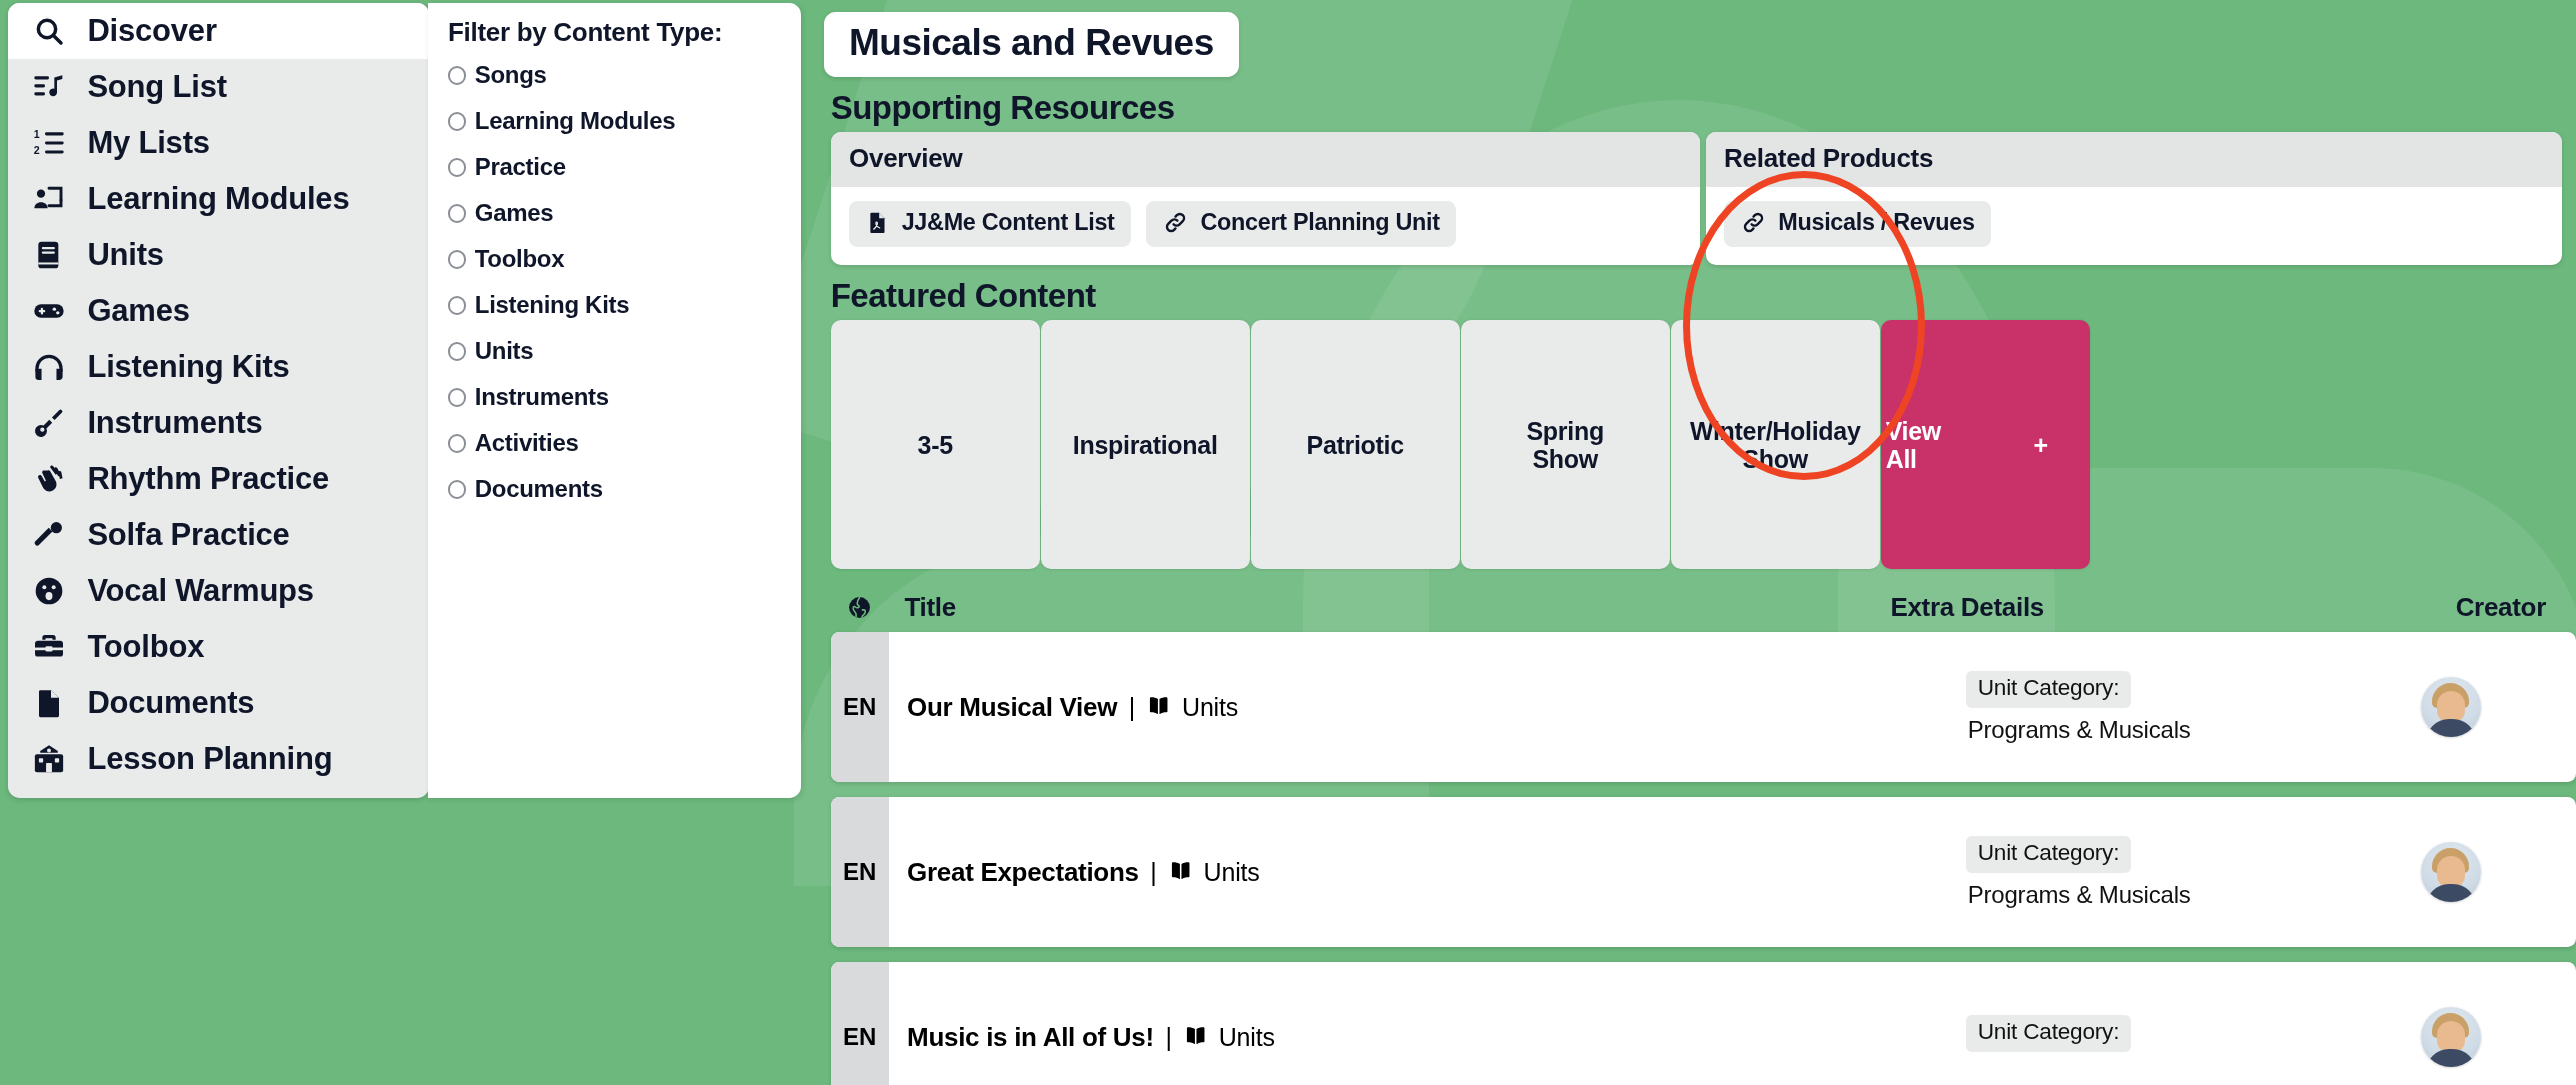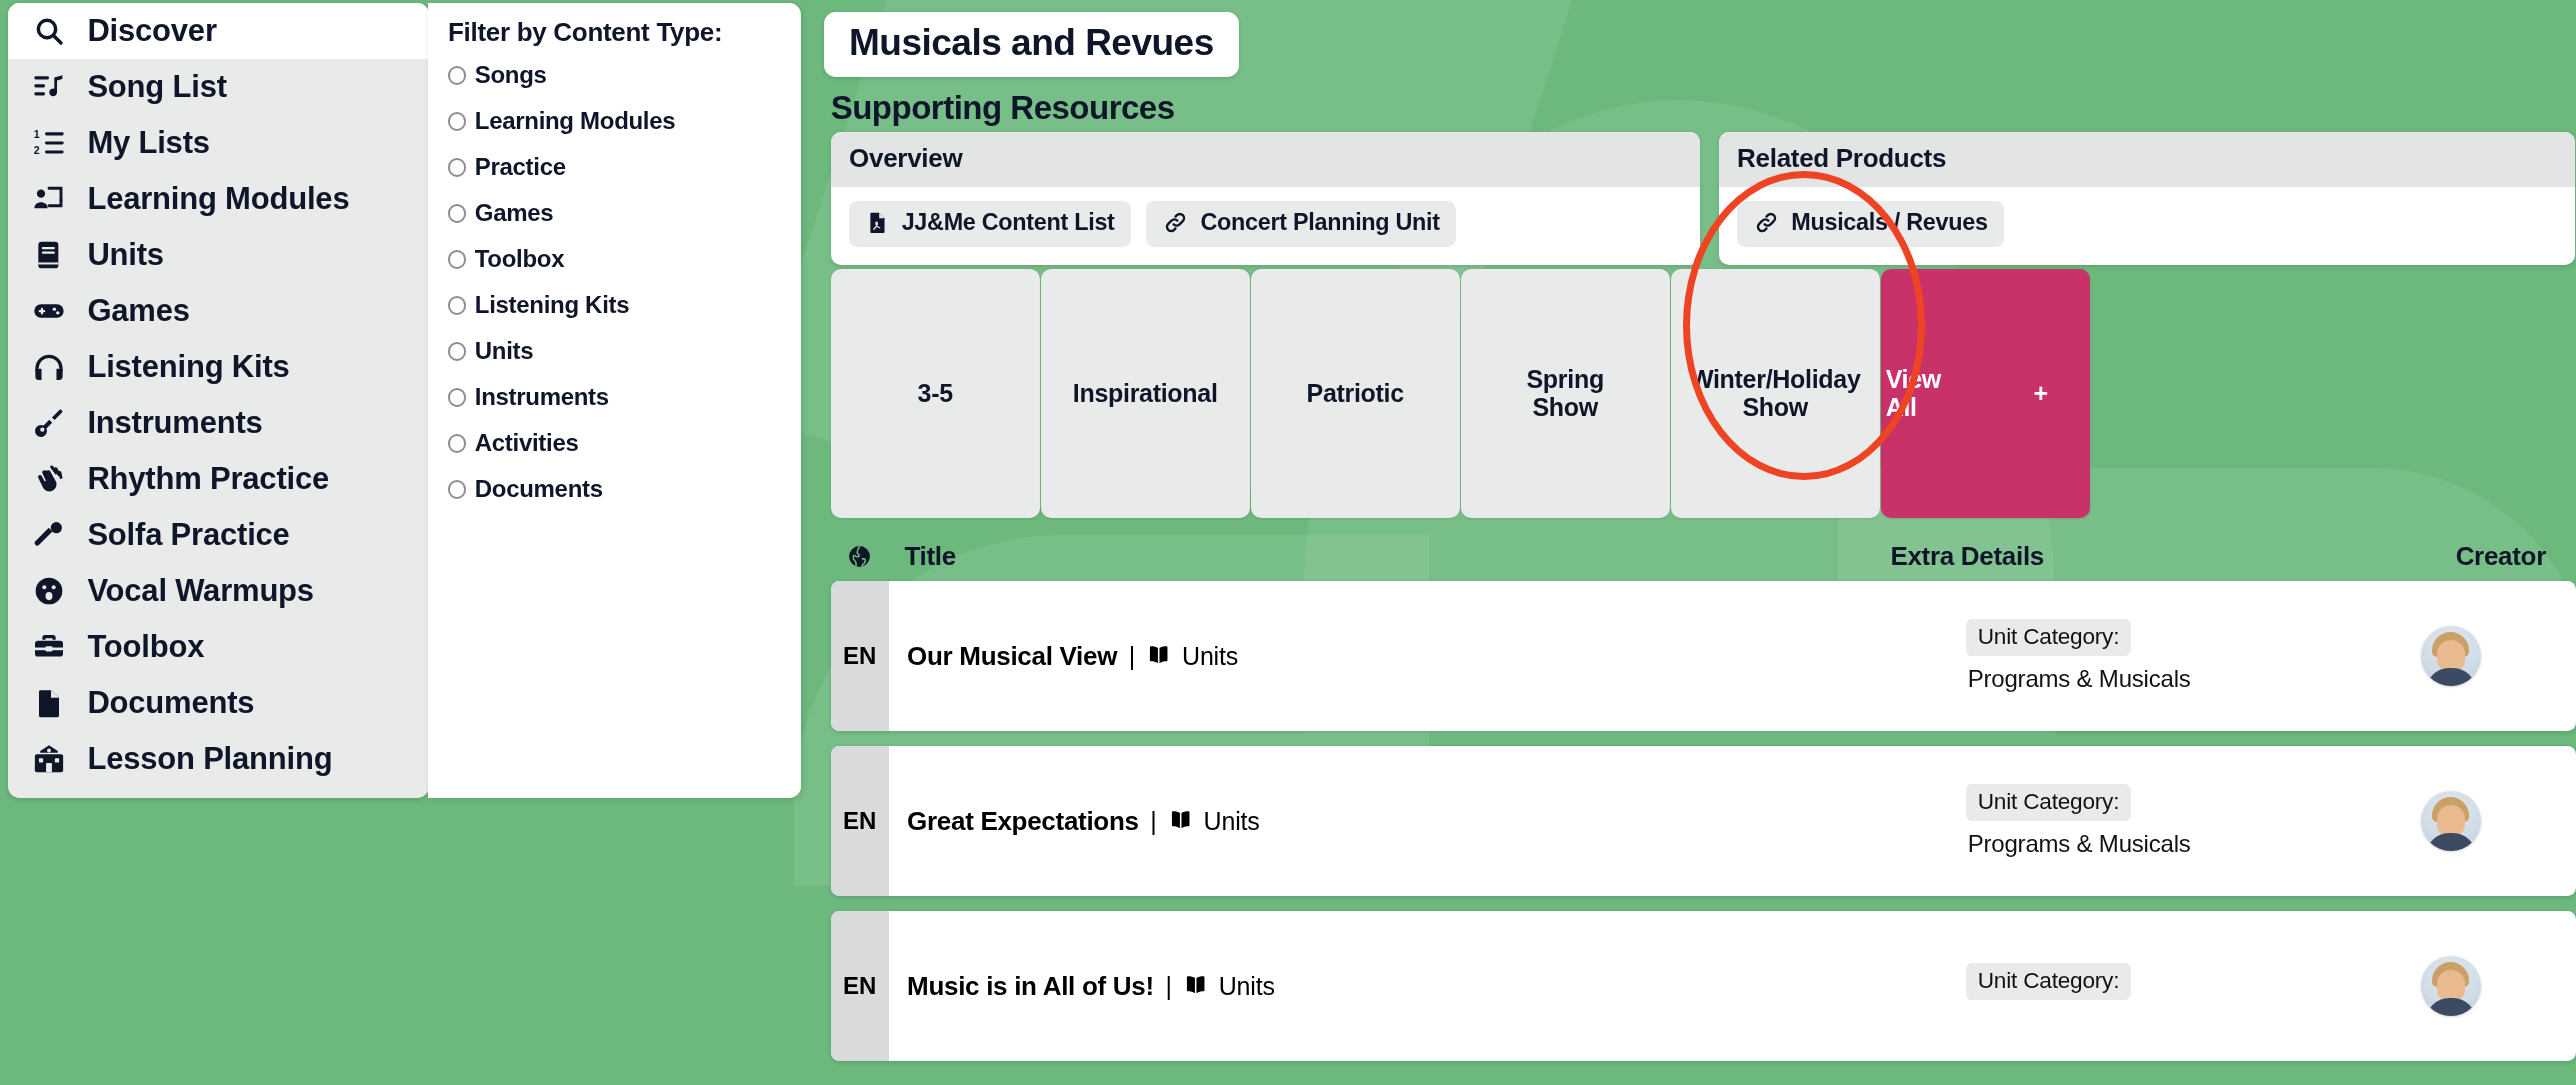--- a/index.html
+++ b/index.html
@@ -114,21 +114,21 @@
     box-shadow: 0 1.7px 4.2px rgba(0,0,0,0.12);
   }
   .section-head {
     font-size: 33px;
     font-weight: 800;
     color: #0f1629;
     letter-spacing: -0.5px;
     margin: 11.7px 0 5px 0;
   }
 
-  .res-row { display: flex; gap: 19px; }
+  .res-row { display: flex; gap: 6px; }
   .res-card {
     background: #ffffff;
     border-radius: 10px;
     overflow: hidden;
     box-shadow: 0 1.7px 4.2px rgba(0,0,0,0.12);
   }
   .res-card.overview { width: 869px; }
   .res-card.related  { width: 856px; }
   .res-card-head {
     background: #e3e4e4;
@@ -542,20 +542,21 @@
                   <path d="M10.2 13.8a4 4 0 0 0 5.7 0l3.1-3.1a4 4 0 0 0-5.7-5.7l-1.3 1.3"></path>
                   <path d="M13.8 10.2a4 4 0 0 0-5.7 0l-3.1 3.1a4 4 0 1 0 5.7 5.7l1.3-1.3"></path>
                 </svg>
             </span>
             <span>Musicals / Revues</span>
           </div>
         </div>
       </section>
     </div>
 
+    <div class="section-head">Featured Content</div>
 
     <div class="featured-row">
       <div class="fcard">
         <span>3-5</span>
       </div>
       <div class="fcard">
         <span>Inspirational</span>
       </div>
       <div class="fcard">
         <span>Patriotic</span>

